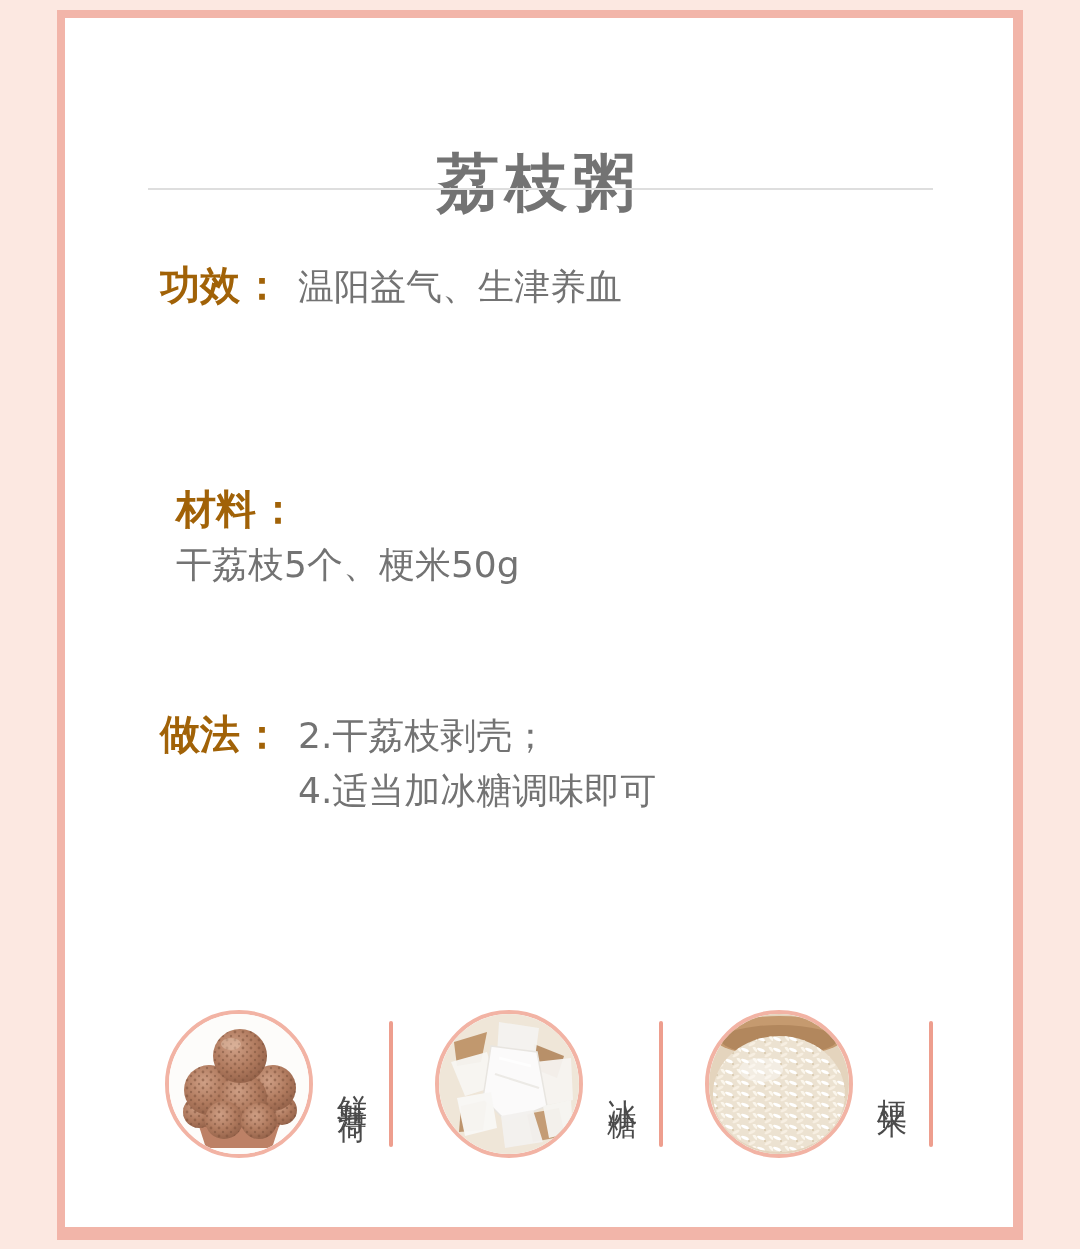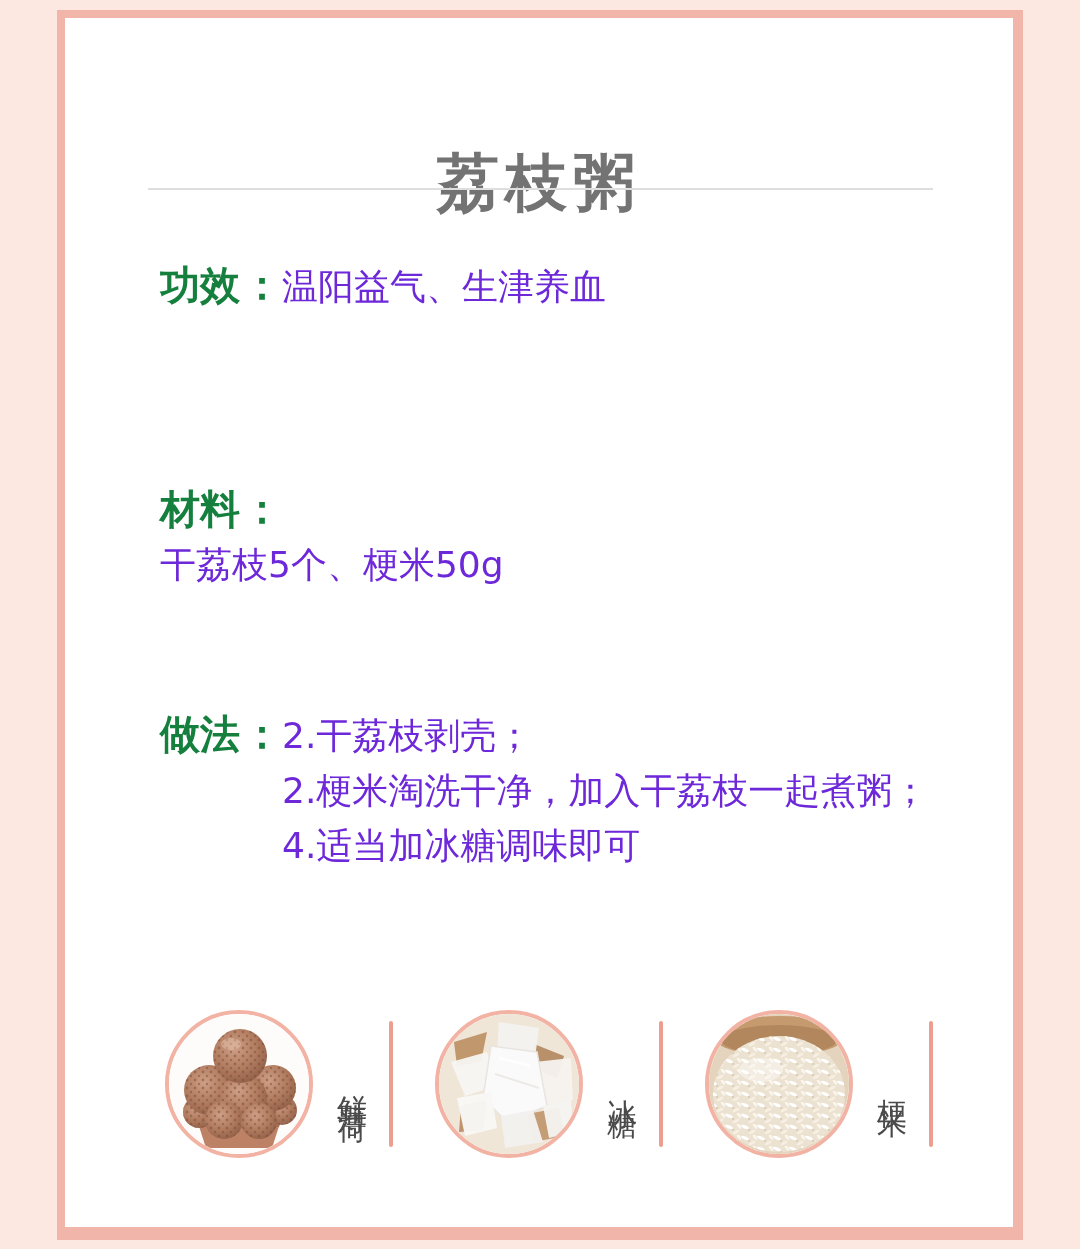--- a/index.html
+++ b/index.html
@@ -32,33 +32,33 @@
     width: 785px; height: 2px; background: #dedede;
   }
   .row {
     position: absolute; left: 160px;
     display: flex; align-items: baseline;
   }
   .row-effect { top: 258px; }
   .row-ingredients { top: 482px; flex-direction: column; }
   .row-steps { top: 707px; justify-content: flex-end; }
   .sec-label-wrap {
-    font-size: 40px; font-weight: 700; color: #15803d;
+    font-size: 40px; font-weight: 700; color: #a16207;
     line-height: 55px; white-space: nowrap;
   }
   .hl { position: relative; display: inline-block; }
   .hl::after {
     content: ""; position: absolute;
     left: -4px; right: -2px; bottom: -2px; height: 18px;
     background: #f7bdb1; z-index: -1;
   }
   .sec-colon { margin-left: 2px; }
   .sec-content {
-    font-size: 36px; color: #6d28d9;
-    line-height: 55px; white-space: nowrap;
+    font-size: 36px; color: #737373;
+    line-height: 55px; margin-left: 16px; white-space: nowrap;
   }
   .step-line { white-space: nowrap; }
   .gallery {
     position: absolute; left: 165px; top: 1010px; height: 148px;
     display: flex; align-items: center;
   }
   .g-item { display: flex; align-items: center; }
   .g-circle {
     width: 148px; height: 148px; border-radius: 50%;
     border: 4px solid #f2b3a4; overflow: hidden;
@@ -94,21 +94,20 @@
 
 <div class="row row-ingredients">
   <div class="sec-label-wrap"><span class="hl">材料</span><span class="sec-colon">：</span></div>
   <div class="sec-content">干荔枝5个、梗米50g</div>
 </div>
 
 <div class="row row-steps">
   <div class="sec-label-wrap"><span class="hl">做法</span><span class="sec-colon">：</span></div>
   <div class="sec-content">
     <div class="step-line">2.干荔枝剥壳；</div>
-    <div class="step-line">2.梗米淘洗干净，加入干荔枝一起煮粥；</div>
     <div class="step-line">4.适当加冰糖调味即可</div>
   </div>
 </div>
 
 <div class="gallery">
 
   <div class="g-item">
     <div class="g-circle">
       <svg viewBox="0 0 140 140">
         <defs>

